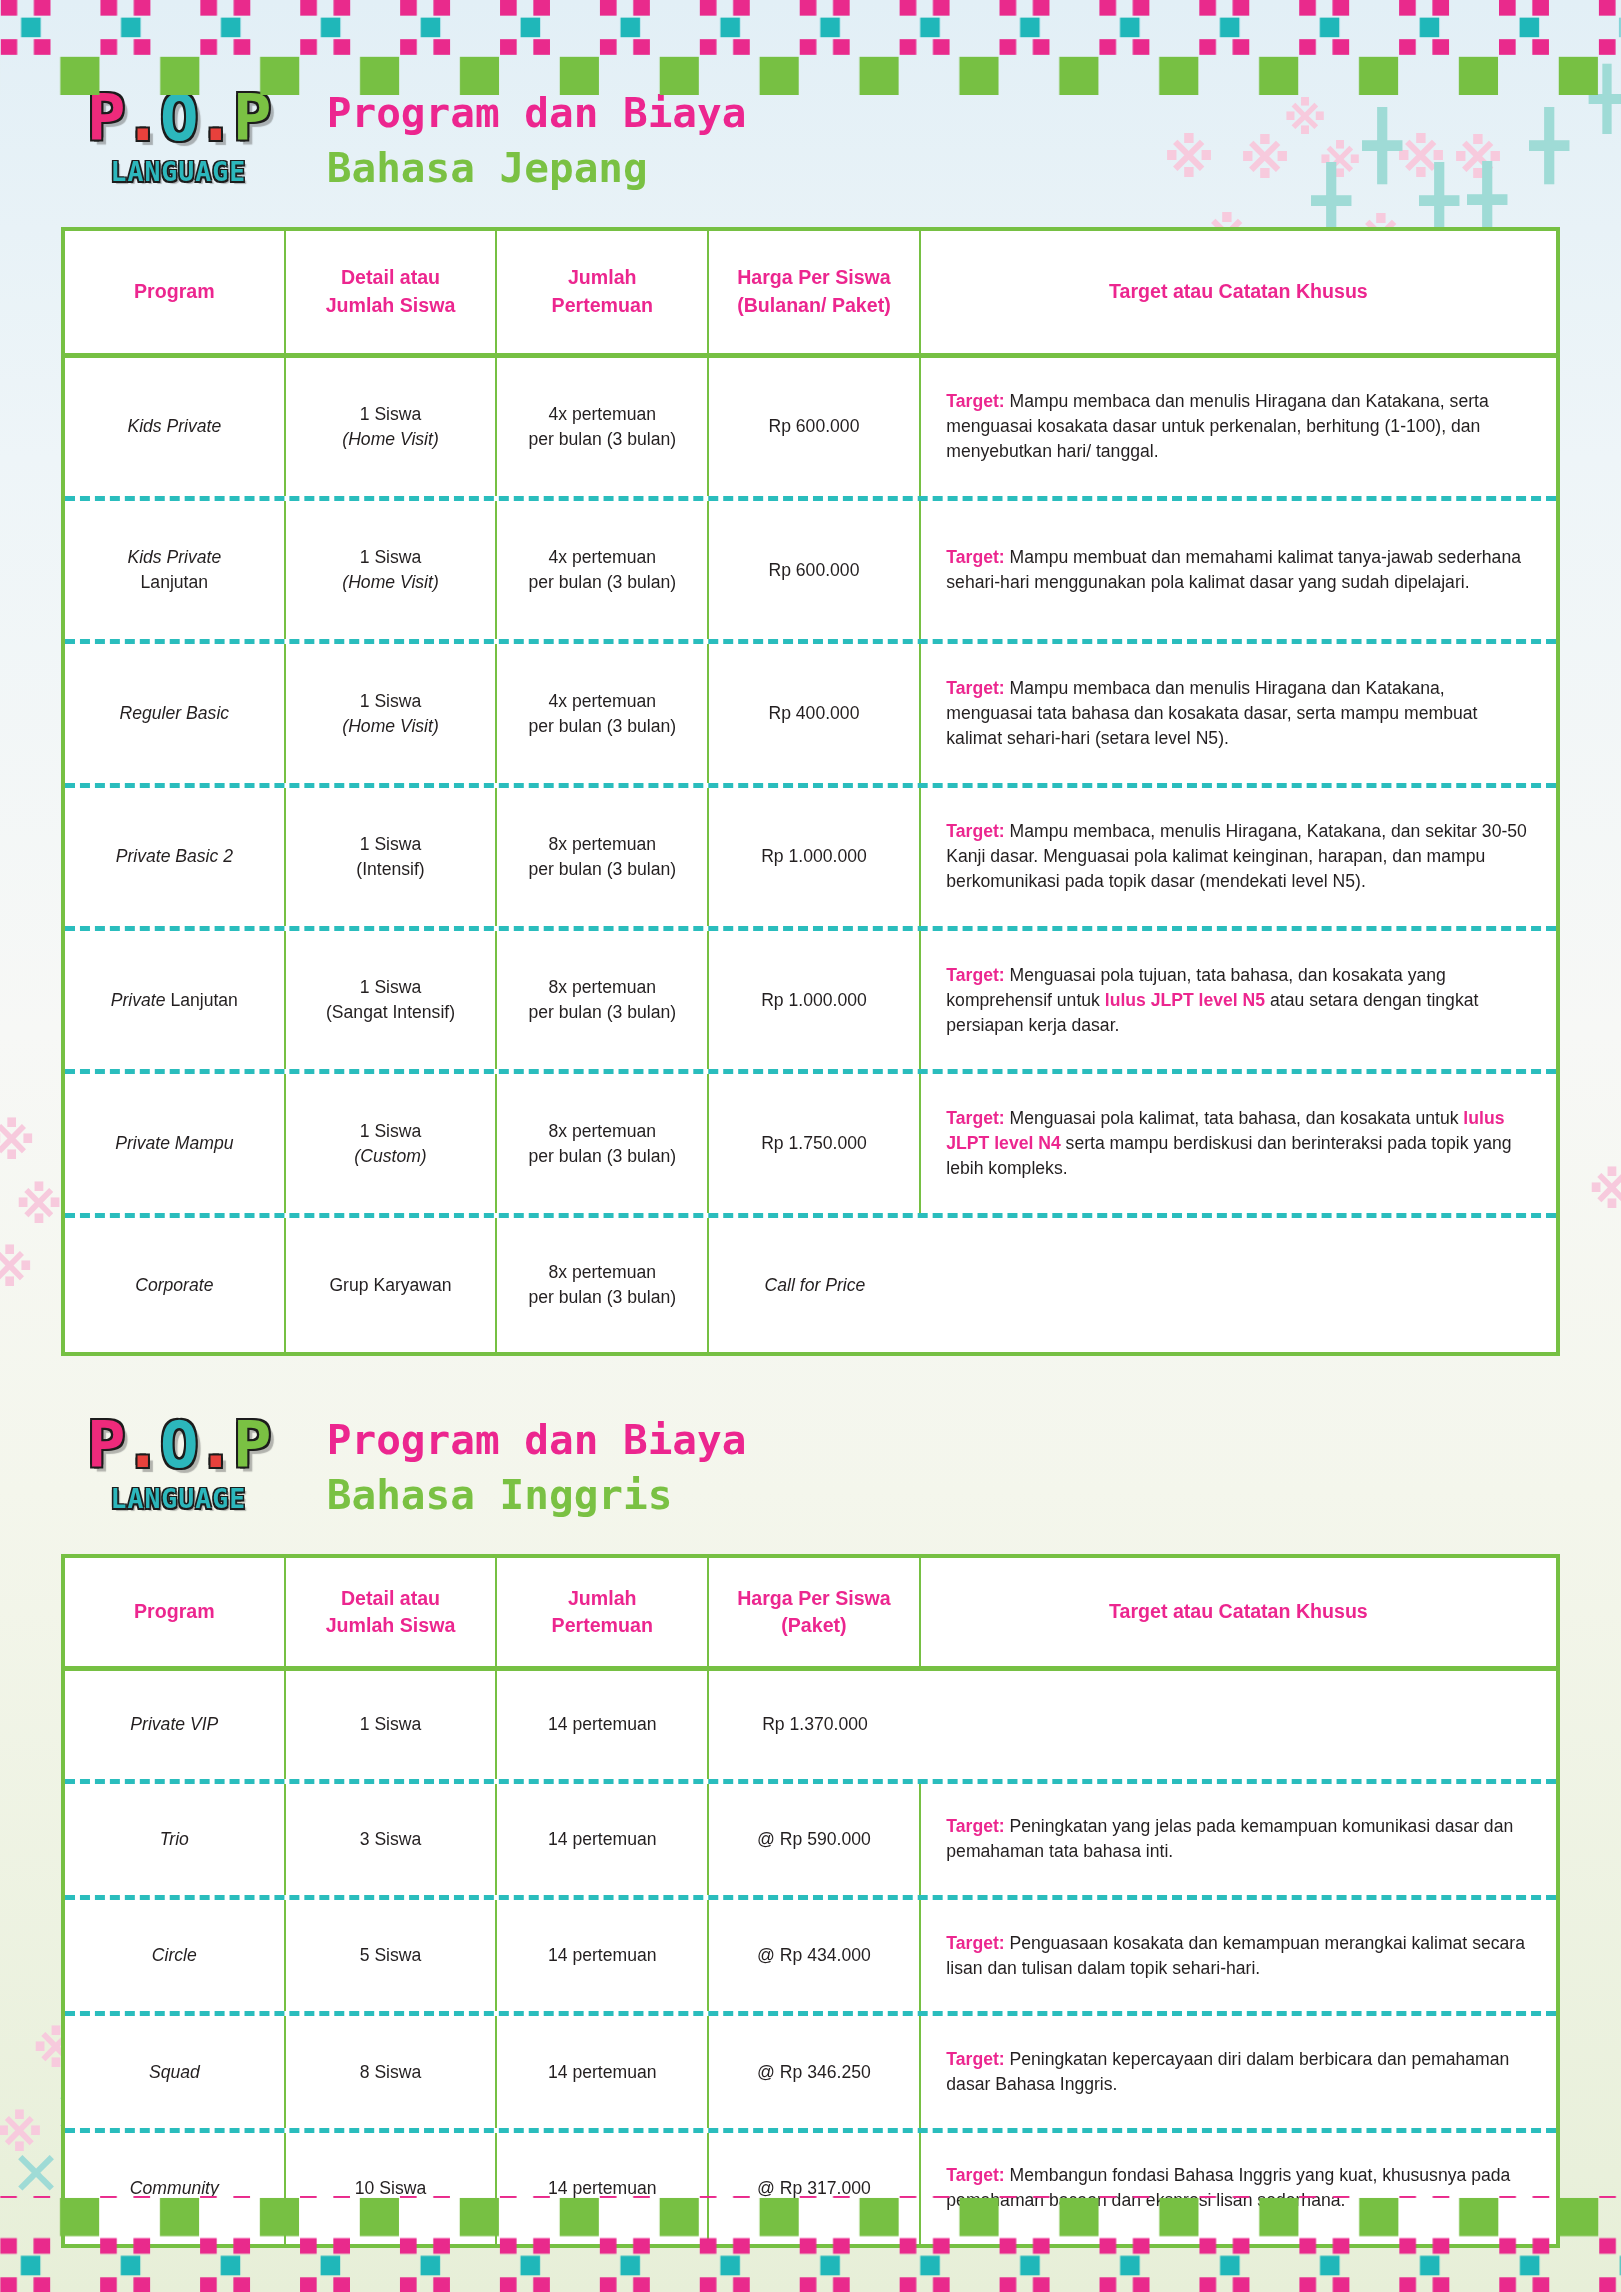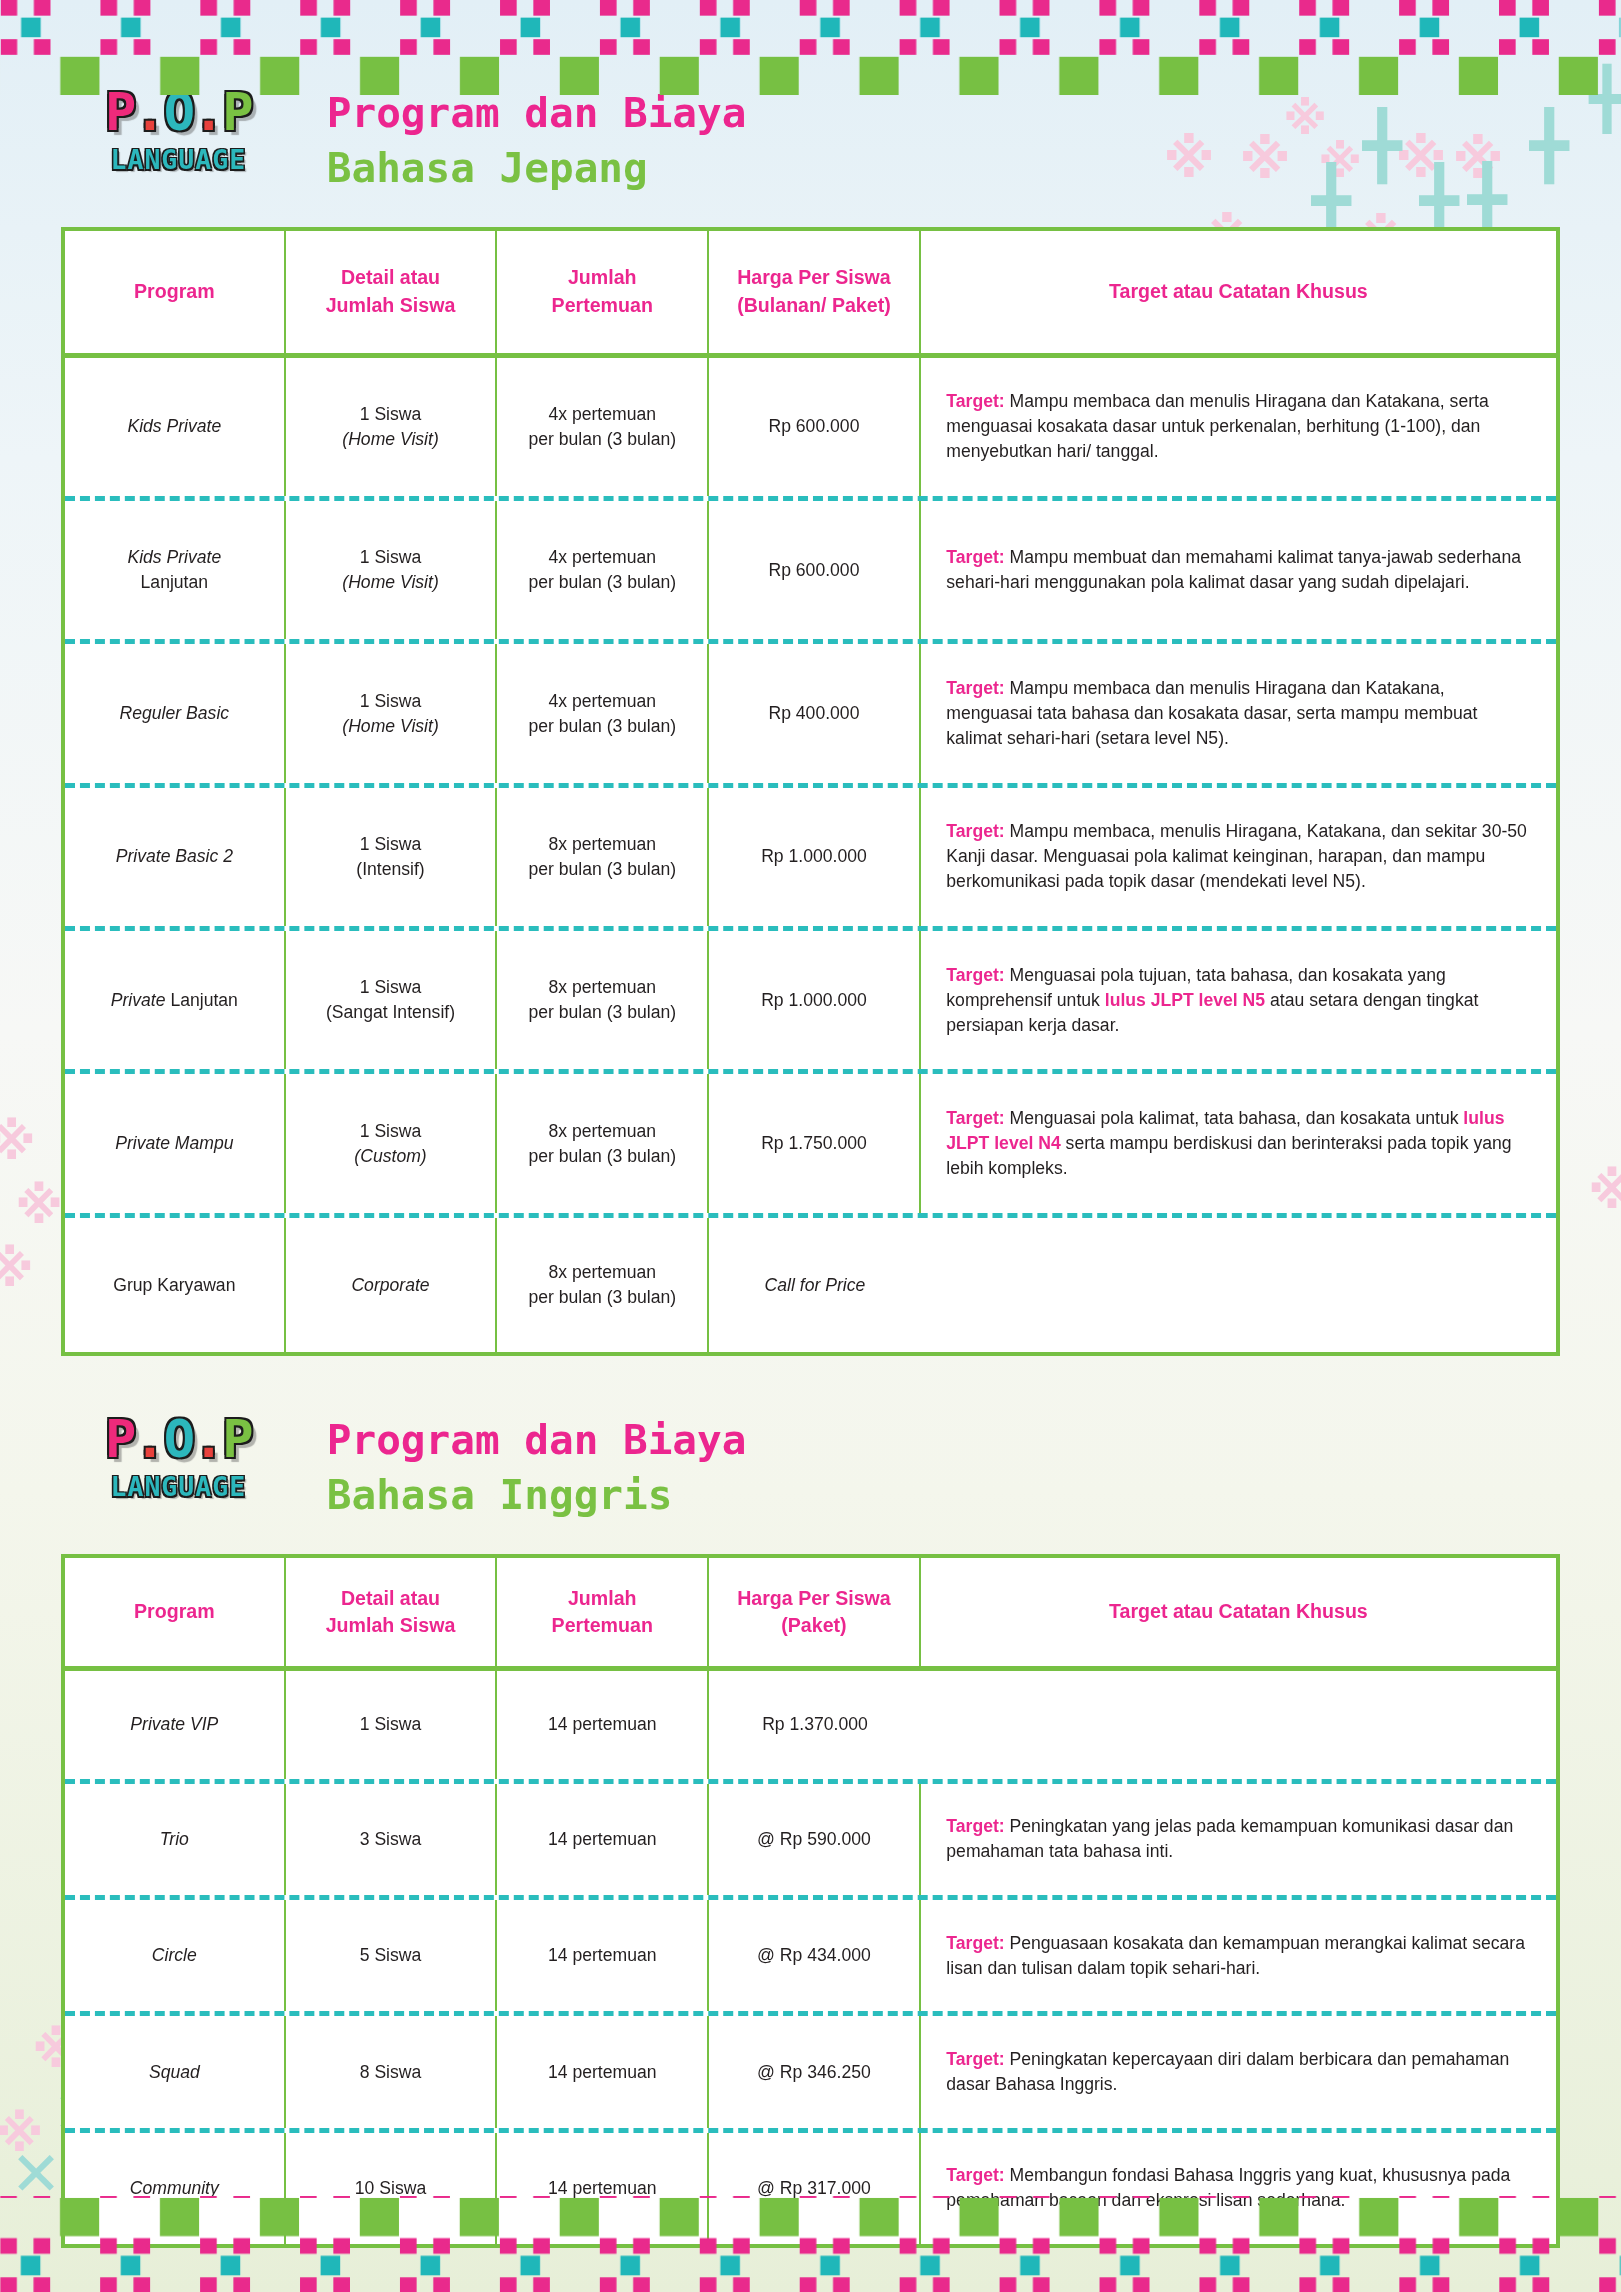--- a/index.html
+++ b/index.html
@@ -21,21 +21,21 @@
   .decor-teal{color:#9fdbd6}
 
   .content{position:relative;z-index:2;padding:0 61px}
 
   .sec-head{display:flex;align-items:flex-start;gap:43px;margin-left:11.8px}
   .sec-head.first{padding-top:86px}
   .sec-head.second{padding-top:57px}
 
   .logo{width:211px;text-align:center;flex:0 0 auto}
   .logo-top{
-    font-family:"DejaVu Sans Mono",monospace;font-weight:bold;font-size:52px;line-height:1;letter-spacing:-2px;
+    font-family:"DejaVu Sans Mono",monospace;font-weight:bold;font-size:64px;line-height:1;letter-spacing:-2px;
     text-shadow:-2px -2px 0 #1c1c1c,2px -2px 0 #1c1c1c,-2px 2px 0 #1c1c1c,2px 2px 0 #1c1c1c,4.9px 4.9px 1px rgba(80,80,80,.4);
   }
   .logo-sub{
     font-family:"DejaVu Sans Mono",monospace;font-weight:bold;font-size:26.5px;color:#2cb7bc;letter-spacing:1px;margin-top:5.9px;
     text-shadow:-1.5px -1.5px 0 #1c1c1c,1.5px -1.5px 0 #1c1c1c,-1.5px 1.5px 0 #1c1c1c,1.5px 1.5px 0 #1c1c1c,2.9px 2.9px 1px rgba(80,80,80,.4);
   }
   .titles{padding-top:3.9px}
   .title1{font-family:"DejaVu Sans Mono",monospace;font-weight:bold;font-size:41px;color:var(--pink);line-height:1.15}
   .title2{font-family:"DejaVu Sans Mono",monospace;font-weight:bold;font-size:41px;color:#7ac143;line-height:1.15;margin-top:7.8px}
 
@@ -245,24 +245,24 @@
         </div>
         <div class="t-cell">
           <div><span>Rp 1.750.000</span></div>
         </div>
         <div class="t-cell t-target">
           <div><span class="seg-hl">Target:</span><span> Menguasai pola kalimat, tata bahasa, dan kosakata untuk </span><span class="seg-hl">lulus JLPT level N4</span><span> serta mampu berdiskusi dan berinteraksi pada topik yang lebih kompleks.</span></div>
         </div>
       </div>
       <div class="t-row">
         <div class="t-cell">
+          <div><span class="seg-i">Corporate</span></div>
+        </div>
+        <div class="t-cell">
           <div><span>Grup Karyawan</span></div>
-        </div>
-        <div class="t-cell">
-          <div><span class="seg-i">Corporate</span></div>
         </div>
         <div class="t-cell">
           <div><span>8x pertemuan</span><br><span>per bulan (3 bulan)</span></div>
         </div>
         <div class="t-cell">
           <div><span class="seg-i">Call for Price</span></div>
         </div>
       </div>
     </div>
 

